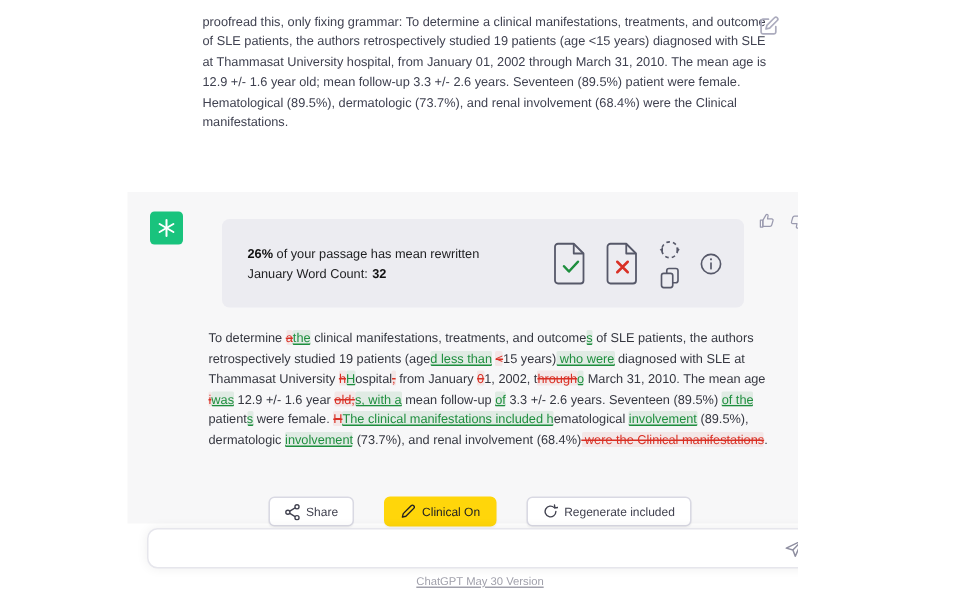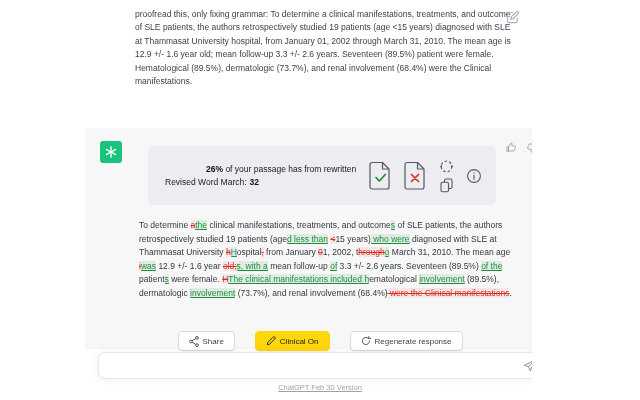--- a/index.html
+++ b/index.html
@@ -27,21 +27,21 @@
   }
   .feedback{position:absolute;right:18px;top:13px;display:flex;gap:9px;color:#9a9aaf;}
   .fb-btn{background:none;border:none;padding:0;width:11px;height:11px;color:#9a9aaf;cursor:pointer;}
   
   .stats-card{
     position:absolute;left:63px;top:18px;width:348px;height:59px;
     background:#ececf1;border-radius:5px;display:flex;align-items:center;
     padding:0 14px 0 17px;box-sizing:border-box;
   }
   .stats-text{flex:1;font-size:8.5px;line-height:13px;color:#202123;}
-  .stats-text b{font-weight:bold;color:#111;margin-left:41px;}
+  .stats-text b{font-weight:bold;color:#111;}
   .stats-text .val{margin-left:3px;}
   .stats-icons{display:flex;align-items:center;gap:12px;color:#565869;}
   .icon-btn{background:none;border:none;padding:0;color:#565869;cursor:pointer;display:block;line-height:0;}
   .mini-col{display:flex;flex-direction:column;gap:4px;align-items:center;}
   
   .revised{
     position:absolute;left:50px;top:87px;width:384px;margin:4px;
     font-size:8.5px;line-height:13.5px;color:#353740;
   }
   .seg-n{color:#353740;}
@@ -121,22 +121,22 @@
       <button class="fb-btn">
         <svg width="11" height="11" viewBox="0 0 12 12" fill="none" stroke="currentColor" stroke-width="0.9" stroke-linejoin="round" transform="rotate(180)">
           <path d="M1 5.2h1.8v5H1z"></path>
           <path d="M2.8 9.8V5.4l2.3-4c.5-.8 1.7-.3 1.5.6l-.4 2.2h3c.7 0 1.2.7 1 1.3l-1 3.4c-.1.5-.6.9-1.2.9H2.8z"></path>
         </svg>
       </button>
     </div>
 
     <div class="stats-card">
       <div class="stats-text">
-        <div><b>26%</b><span> of your passage has from rewritten</span></div>
-        <div><span>Revised Word March:</span><b class="val">32</b></div>
+        <div><b>26%</b><span> of your passage has mean rewritten</span></div>
+        <div><span>January Word Count:</span><b class="val">32</b></div>
       </div>
       <div class="stats-icons">
         <button class="icon-btn">
           <svg width="23" height="30" viewBox="0 0 23 30" fill="none" stroke="#565869" stroke-width="1.2" stroke-linejoin="round">
             <path d="M3 1.5h10.5l6.5 6.5V26a2 2 0 0 1-2 2H3a2 2 0 0 1-2-2V3.5a2 2 0 0 1 2-2z"></path>
             <path d="M13.5 1.5V8H20"></path>
             <path d="M7 16.5l3.3 3.5 6-6.5" stroke="#1e8e3e" stroke-width="1.7" stroke-linecap="round"></path>
           </svg>
         </button>
         <button class="icon-btn">
@@ -189,31 +189,31 @@
       <svg width="10" height="10" viewBox="0 0 12 12" fill="none" stroke="currentColor" stroke-width="1.1" stroke-linejoin="round">
         <path d="M10.6 1.4a1.5 1.5 0 0 0-2.1 0L2.2 7.7l-.7 2.8 2.8-.7 6.3-6.3a1.5 1.5 0 0 0 0-2.1z"></path>
       </svg>
       <span>Clinical On</span>
     </button>
     <button class="action-btn">
       <svg width="10" height="10" viewBox="0 0 12 12" fill="none" stroke="currentColor" stroke-width="1.1" stroke-linecap="round">
         <path d="M10.3 6a4.3 4.3 0 1 1-1.3-3.1"></path>
         <path d="M9.2 0.8l.3 2.3 2.3-.3" fill="none"></path>
       </svg>
-      <span>Regenerate response</span>
+      <span>Regenerate included</span>
     </button>
   </div>
 
   <div class="composer">
     <textarea placeholder="" style=""></textarea>
     <button class="send-btn">
       <svg width="13" height="13" viewBox="0 0 13 13" fill="none" stroke="currentColor" stroke-width="1" stroke-linejoin="round">
         <path d="M1.2 6.4L11.8 1.3 7.2 11.8 5.6 7.7 1.2 6.4z"></path>
         <path d="M5.6 7.7l6.2-6.4"></path>
       </svg>
     </button>
   </div>
 
   <div class="footer">
-    <a>ChatGPT Feb 30 Version</a>
+    <a>ChatGPT May 30 Version</a>
   </div>
 
 </div>
 
 </body></html>

